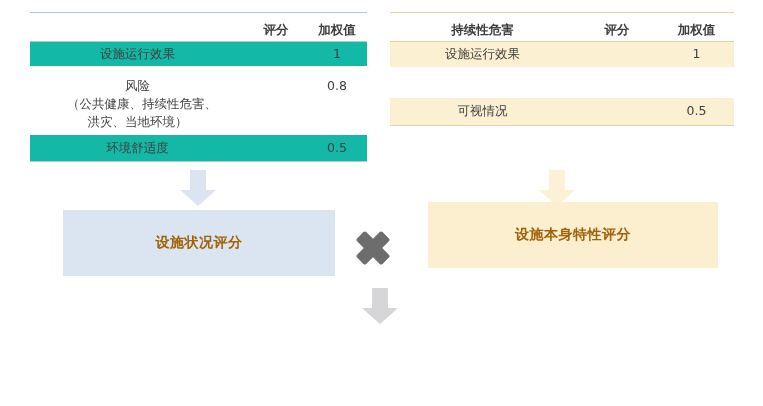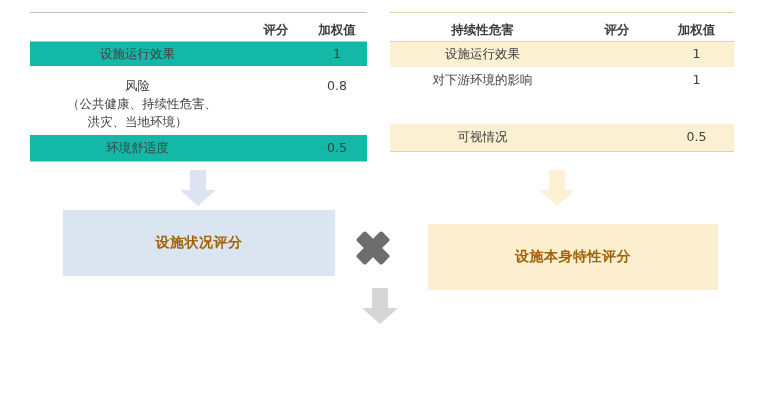--- a/index.html
+++ b/index.html
@@ -122,21 +122,21 @@
     font-weight: bold;
     color: #a16207;
     letter-spacing: 0.5px;
   }
   #box-condition {
     left: 63px;  top: 210px;
     width: 272px; height: 66px;
     background: #dbe5f1;
   }
   #box-intrinsic {
-    left: 428px; top: 224px;
+    left: 428px; top: 202px;
     width: 290px; height: 66px;
     background: #fbefd0;
   }
   #box-maintenance {
     left: 208px; top: 330px;
     width: 327px; height: 66px;
     background: #e3e3e5;
   }
 
   
@@ -253,25 +253,20 @@
         <th class="cell-score">评分</th>
         <th class="cell-wt">加权值</th>
       </tr>
 
       <tr class="band r-imp">
         <td class="cell-name">设施运行效果</td>
         <td class="cell-score"></td>
         <td class="cell-wt">1</td>
       </tr>
 
-      <tr class="r-down">
-        <td class="cell-name">对下游环境的影响</td>
-        <td class="cell-score"></td>
-        <td class="cell-wt">1</td>
-      </tr>
 
       <tr class="r-gap">
         <td colspan="3">&nbsp;</td>
       </tr>
 
       <tr class="band r-vis">
         <td class="cell-name">可视情况</td>
         <td class="cell-score"></td>
         <td class="cell-wt">0.5</td>
       </tr>

